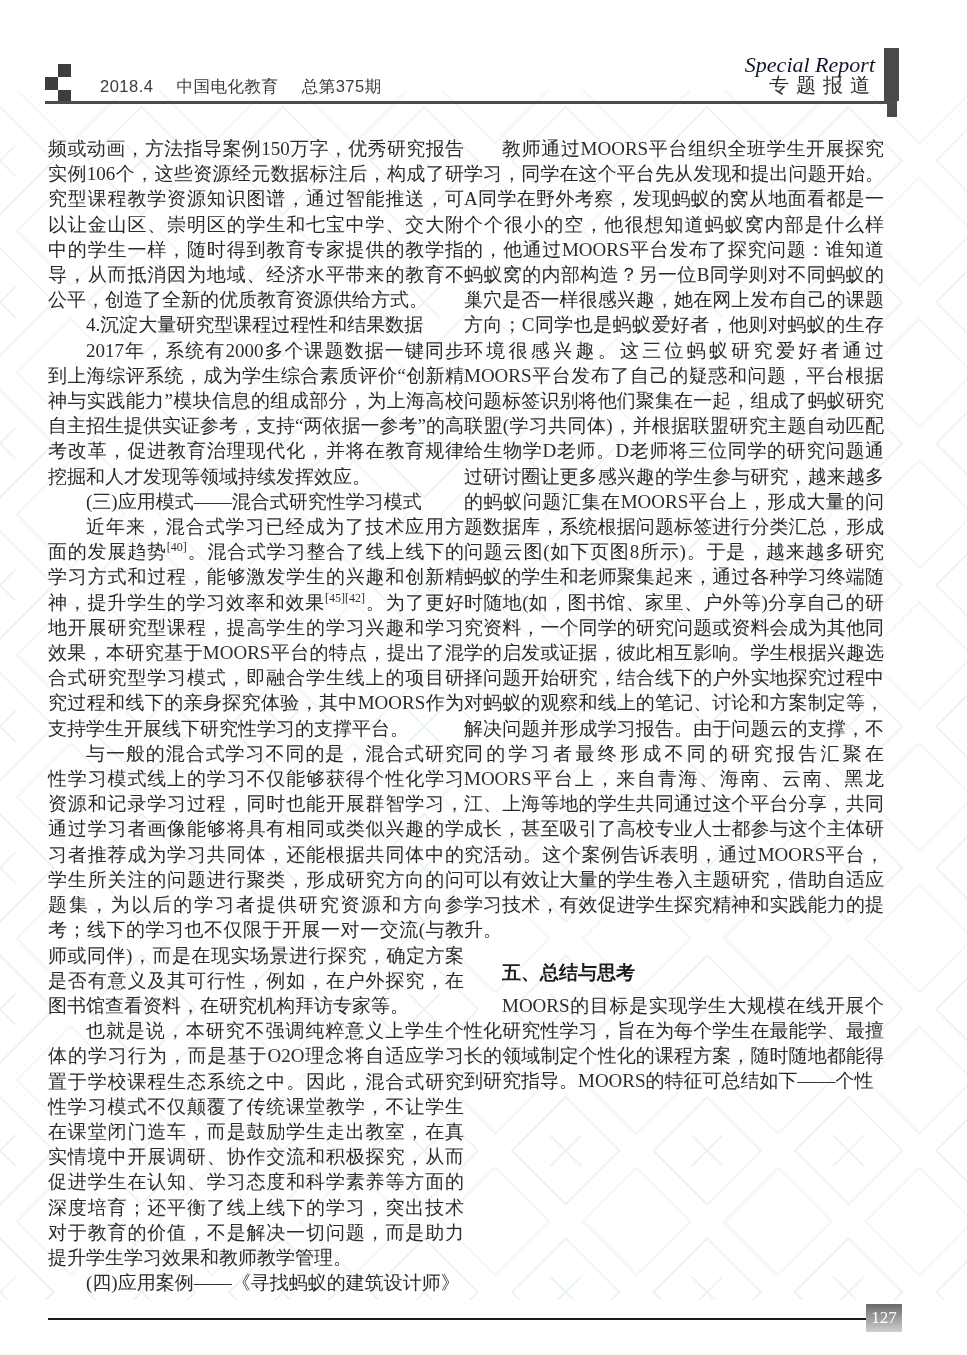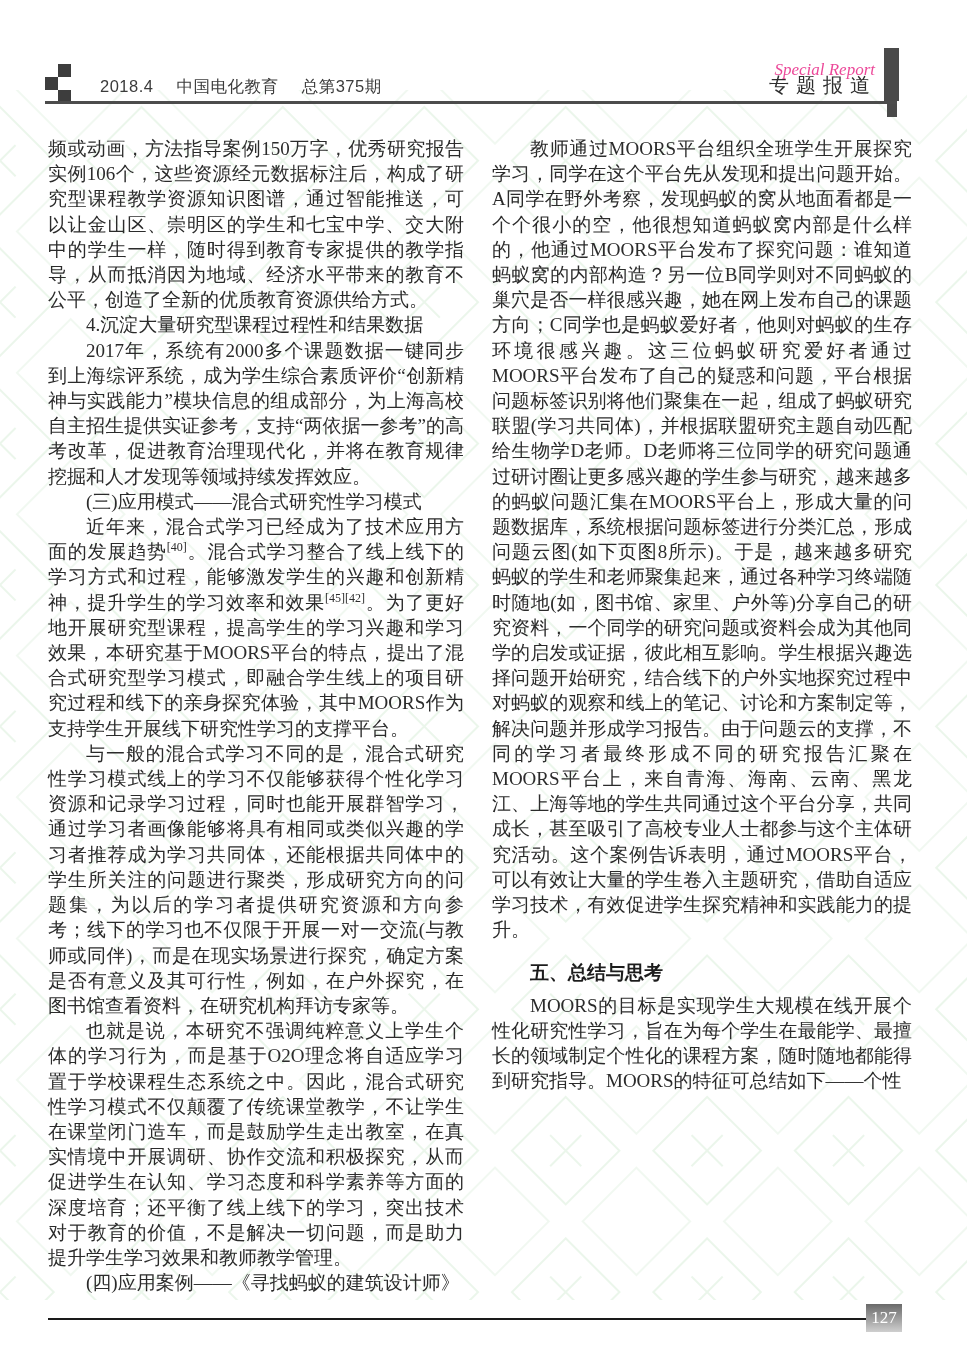--- a/index.html
+++ b/index.html
@@ -17,35 +17,35 @@
   .deco-left .sq2 { left:0;    top:13px; }
   .deco-left .sq3 { left:13px; top:26px; }
   .issue-info {
     position:absolute; left:100px; top:76px;
     font-family:"Liberation Sans","DejaVu Sans",sans-serif;
     font-size:16.5px; color:#3b3b3b; letter-spacing:0.5px; white-space:nowrap;
   }
   .issue-info span { margin-right:18px; }
   .header-rule { position:absolute; left:45px; top:101px; width:852px; height:3px; background:#4c4c4c; }
   .section-en {
-    position:absolute; right:92px; top:60px;
+    position:absolute; right:92px; top:52px;
     font-family:"Liberation Serif","DejaVu Serif",serif; font-style:italic;
-    font-size:17px; color:#ec4899; white-space:nowrap;
+    font-size:22px; color:#0f172a; white-space:nowrap;
   }
   .section-cn {
     position:absolute; right:90px; top:72px;
     font-family:Liberation Mono, monospace;
     font-size:20px; color:#2e2e2e; letter-spacing:7px; white-space:nowrap;
   }
   .deco-right-bar  { position:absolute; left:884px; top:48px; width:15px; height:53px; background:#4a4a4a; }
   .deco-right-tab  { position:absolute; left:887px; top:104px; width:10px; height:13px; background:#4a4a4a; }
   
   .watermark { position:absolute; left:0; top:90px; z-index:0; }
   
-  .columns { position:absolute; left:48px; top:136px; width:872px; display:flex; gap:28px; z-index:1; }
+  .columns { position:absolute; left:48px; top:136px; width:872px; display:flex; z-index:1; }
   .col-left  { width:416px; }
   .col-right { width:420px; }
   .col p {
     margin:0; font-size:19px; line-height:25.2px;
     text-align:justify; text-indent:2em;
   }
   .col p.noindent { text-indent:0; }
   sup { font-size:12px; line-height:0; vertical-align:super; }
   .section-head {
     font-family:"Liberation Sans","DejaVu Sans",sans-serif;

